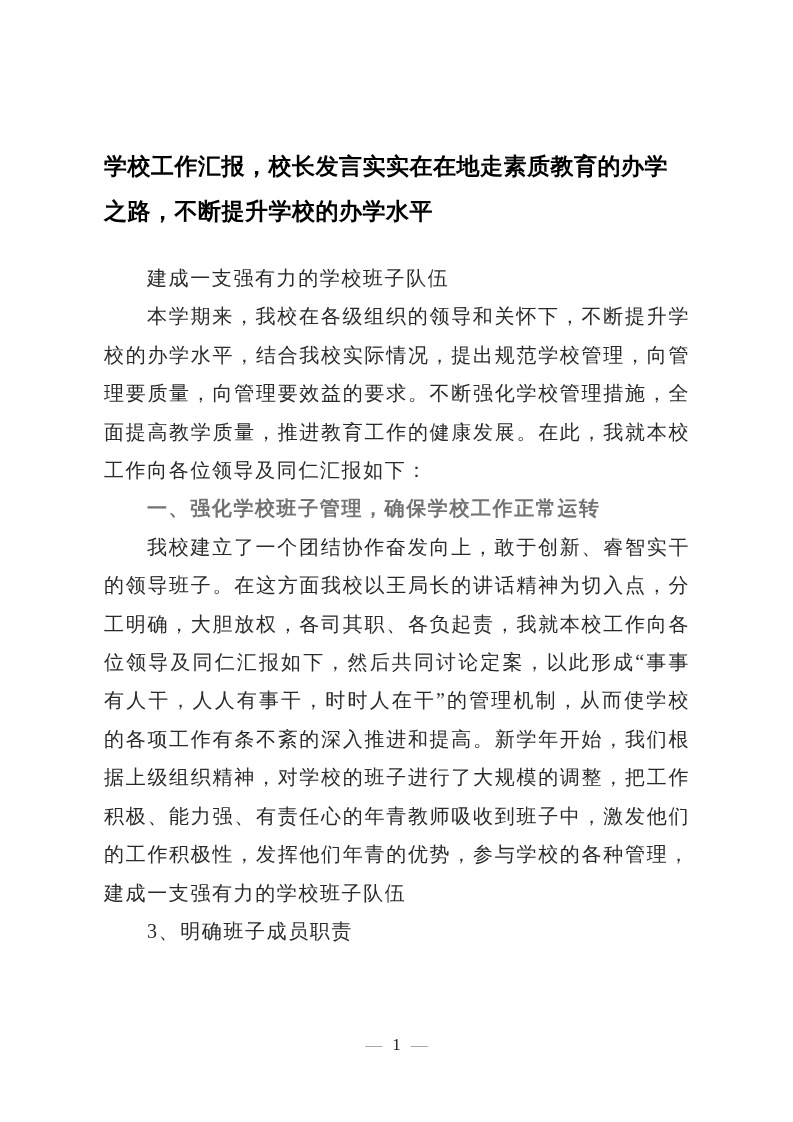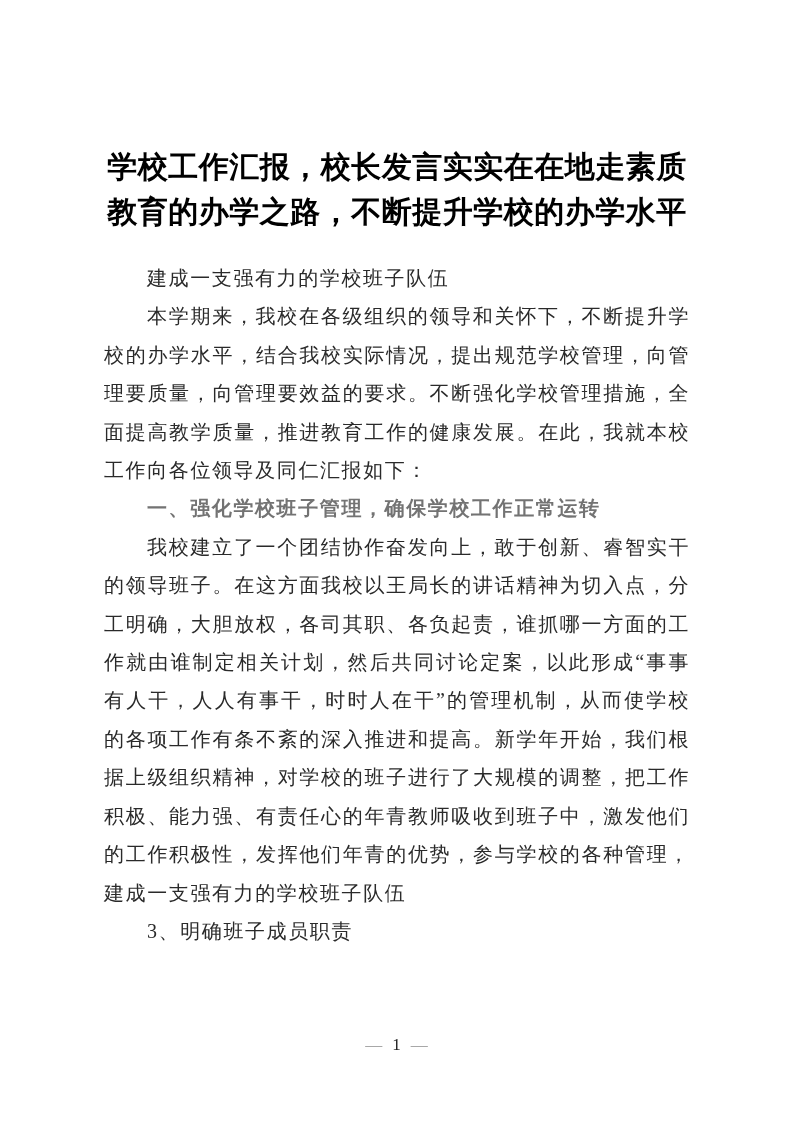--- a/index.html
+++ b/index.html
@@ -18,24 +18,24 @@
   .content {
     position: absolute;
     left: 104px;
     top: 144px;
     width: 586px;
   }
   .doc-title {
     margin: 0;
     font-family: "Liberation Sans", sans-serif;
     font-weight: 700;
-    font-size: 30px;
+    font-size: 23px;
     line-height: 45px;
     letter-spacing: 0.5px;
-    text-align: center;
+    text-align: left;
     color: #000000;
   }
   .doc-body {
     margin-top: 25px;
     font-size: 20px;
     line-height: 38.4px;
     letter-spacing: 1.6px;
     color: #2a2a2a;
     text-align: justify;
     text-justify: inter-character;
@@ -66,21 +66,21 @@
 </head>
 <body>
 
 <div class="page">
   <div class="content">
     <h1 class="doc-title">学校工作汇报，校长发言实实在在地走素质教育的办学之路，不断提升学校的办学水平</h1>
     <div class="doc-body">
       <p>建成一支强有力的学校班子队伍</p>
       <p>本学期来，我校在各级组织的领导和关怀下，不断提升学校的办学水平，结合我校实际情况，提出规范学校管理，向管理要质量，向管理要效益的要求。不断强化学校管理措施，全面提高教学质量，推进教育工作的健康发展。在此，我就本校工作向各位领导及同仁汇报如下：</p>
       <p class="bold">一、强化学校班子管理，确保学校工作正常运转</p>
-      <p>我校建立了一个团结协作奋发向上，敢于创新、睿智实干的领导班子。在这方面我校以王局长的讲话精神为切入点，分工明确，大胆放权，各司其职、各负起责，谁抓哪一方面的工作就由谁制定相关计划，然后共同讨论定案，以此形成“事事有人干，人人有事干，时时人在干”的管理机制，从而使学校的各项工作有条不紊的深入推进和提高。新学年开始，我们根据上级组织精神，对学校的班子进行了大规模的调整，把工作积极、能力强、有责任心的年青教师吸收到班子中，激发他们的工作积极性，发挥他们年青的优势，参与学校的各种管理，建成一支强有力的学校班子队伍</p>
+      <p>我校建立了一个团结协作奋发向上，敢于创新、睿智实干的领导班子。在这方面我校以王局长的讲话精神为切入点，分工明确，大胆放权，各司其职、各负起责，我就本校工作向各位领导及同仁汇报如下，然后共同讨论定案，以此形成“事事有人干，人人有事干，时时人在干”的管理机制，从而使学校的各项工作有条不紊的深入推进和提高。新学年开始，我们根据上级组织精神，对学校的班子进行了大规模的调整，把工作积极、能力强、有责任心的年青教师吸收到班子中，激发他们的工作积极性，发挥他们年青的优势，参与学校的各种管理，建成一支强有力的学校班子队伍</p>
       <p>3、明确班子成员职责</p>
     </div>
   </div>
 
   <div class="footer">
     <span class="dash">—</span><span>1</span><span class="dash">—</span>
   </div>
 </div>
 
 </body></html>

